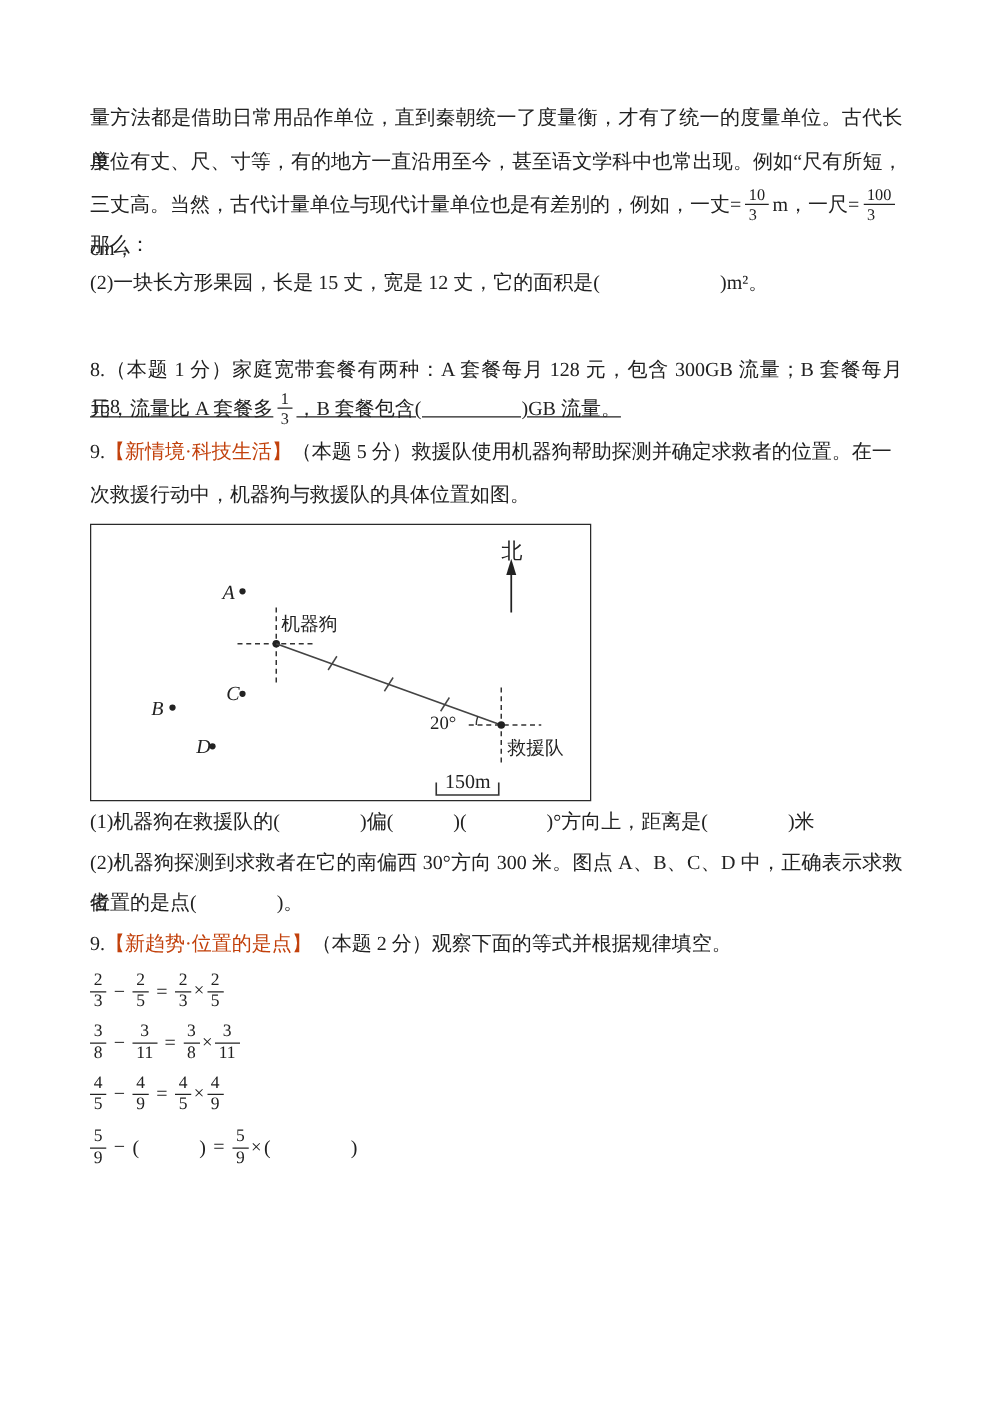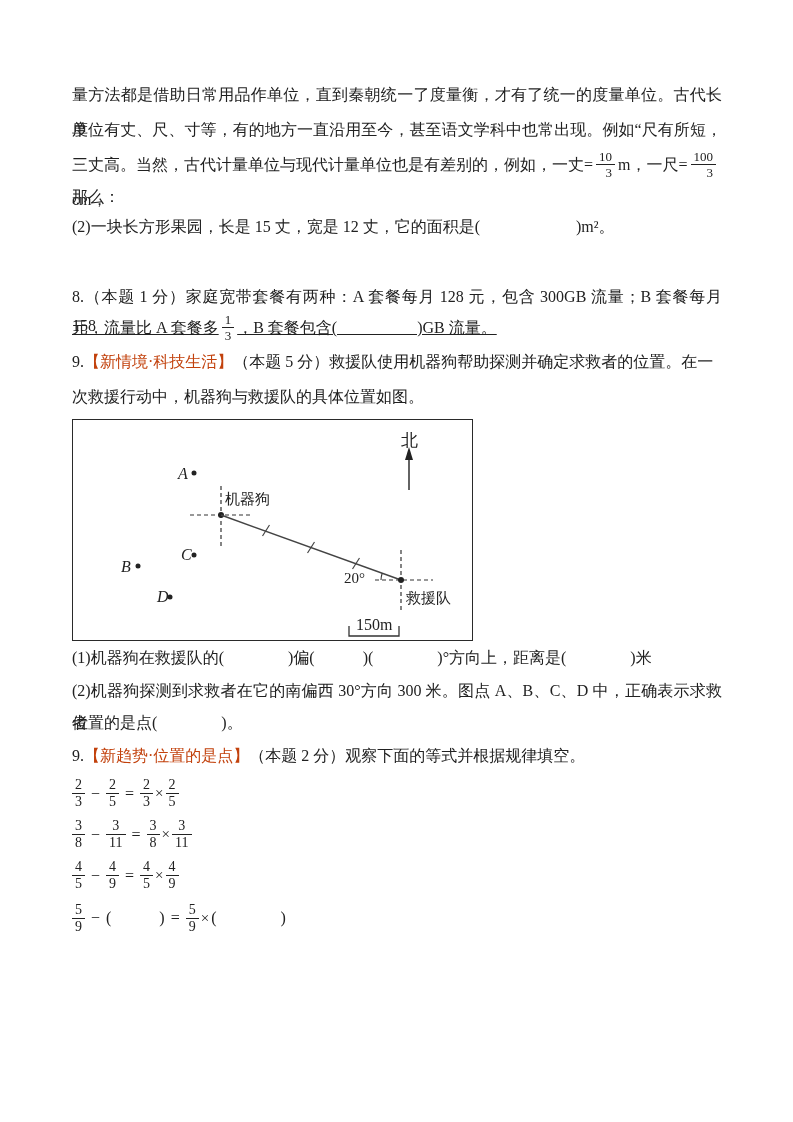--- a/index.html
+++ b/index.html
@@ -6,21 +6,21 @@
   .page{
     position:relative;width:793px;height:1122px;background:#ffffff;
     font-family:"Liberation Serif","DejaVu Serif",serif;
     font-size:16px;color:#212121;overflow:hidden;margin:0 auto;
   }
   .content{position:absolute;left:72px;top:77px;width:650px;}
   .ln{line-height:35px;height:35px;}
   .just{text-align:justify;text-align-last:justify;}
   .tag{color:#c2410c;font-weight:normal;}
   .ifrac{display:inline-block;vertical-align:middle;margin:0 3px;position:relative;top:-2px;text-align:center;}
-  .ifrac .fnum,.ifrac .fden{display:block;font-size:13px;line-height:15px;padding:0 3px;text-align:right;}
+  .ifrac .fnum,.ifrac .fden{display:block;font-size:13px;line-height:15px;padding:0 3px;text-align:left;}
   .ifrac .fden{border-top:1px solid #222;}
   .eq-row{display:flex;align-items:center;height:41px;}
   .eq-row .frac{display:inline-block;text-align:center;}
   .eq-row .fnum,.eq-row .fden{display:block;font-size:14px;line-height:16px;padding:0 3px;}
   .eq-row .fden{border-top:1px solid #222;}
   .op{margin:0 6px;font-size:16px;}
   .opx{margin:0 2px;font-size:15px;}
   .blankspan{font-size:16px;}
   .diagram-box{
     box-sizing:border-box;margin-top:5px;width:401px;height:222px;

